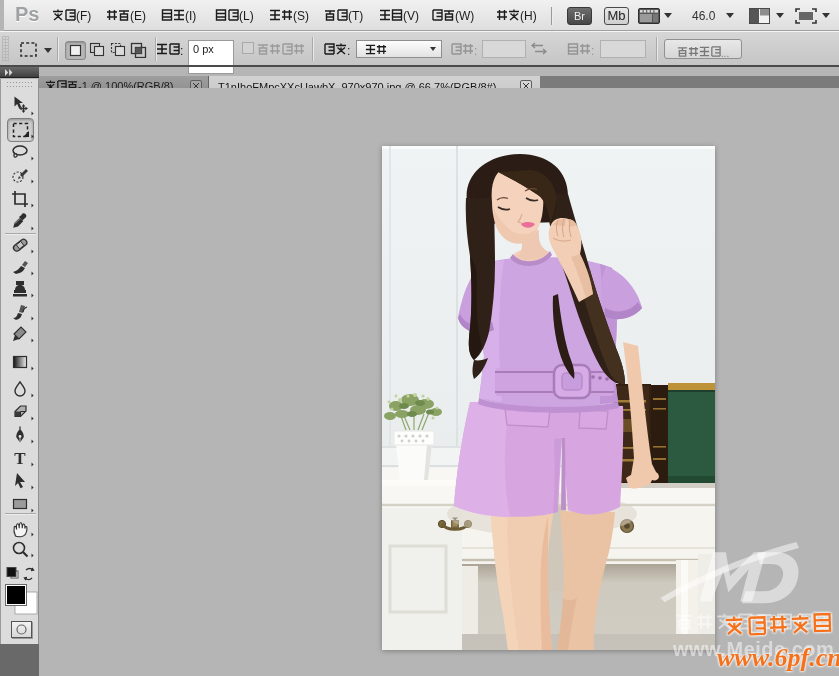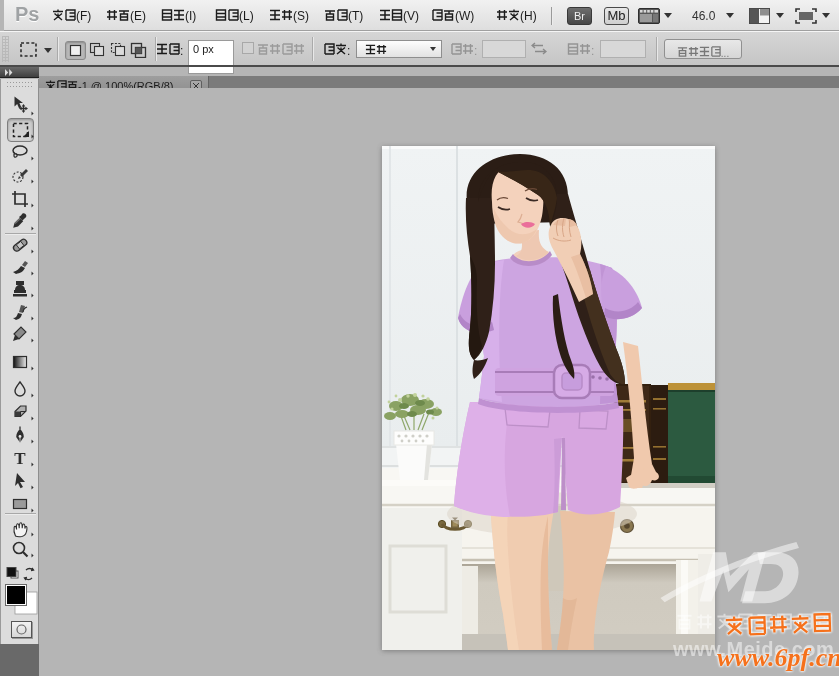--- a/index.html
+++ b/index.html
@@ -347,20 +347,24 @@
 <div id="tabbar">
 <div class="tab" id="tab1">
       <span class="tabin"><svg width="11" height="11" style="color:#1a1a1a">
           <use href="#hz5"></use>
         </svg><svg width="11" height="11" style="color:#1a1a1a">
           <use href="#hz6"></use>
         </svg><svg width="11" height="11" style="color:#1a1a1a">
           <use href="#hz3"></use>
         </svg><span style="font-size:11px;vertical-align:1px">-1 @ 100%(RGB/8)</span></span>
       <span class="closebox" style="right:6px"></span>
+    </div>
+<div class="tab" id="tab2">
+      <span class="tabin" style="left:9px;font-size:11px;top:5px">T1nIhoFMpcXXcUawbX_970x970.jpg @ 66.7%(RGB/8#)</span>
+      <span class="closebox" style="right:8px"></span>
     </div>
 </div>
 <div id="canvas">
 <svg id="photo" viewBox="0 0 333 504" preserveAspectRatio="none">
 <defs>
 <linearGradient id="wallg" x1="0" y1="0" x2="0" y2="1">
           <stop offset="0" stop-color="#f0f3f4"></stop>
           <stop offset="0.6" stop-color="#e9edee"></stop>
           <stop offset="1" stop-color="#e4e8e9"></stop>
         </linearGradient>

